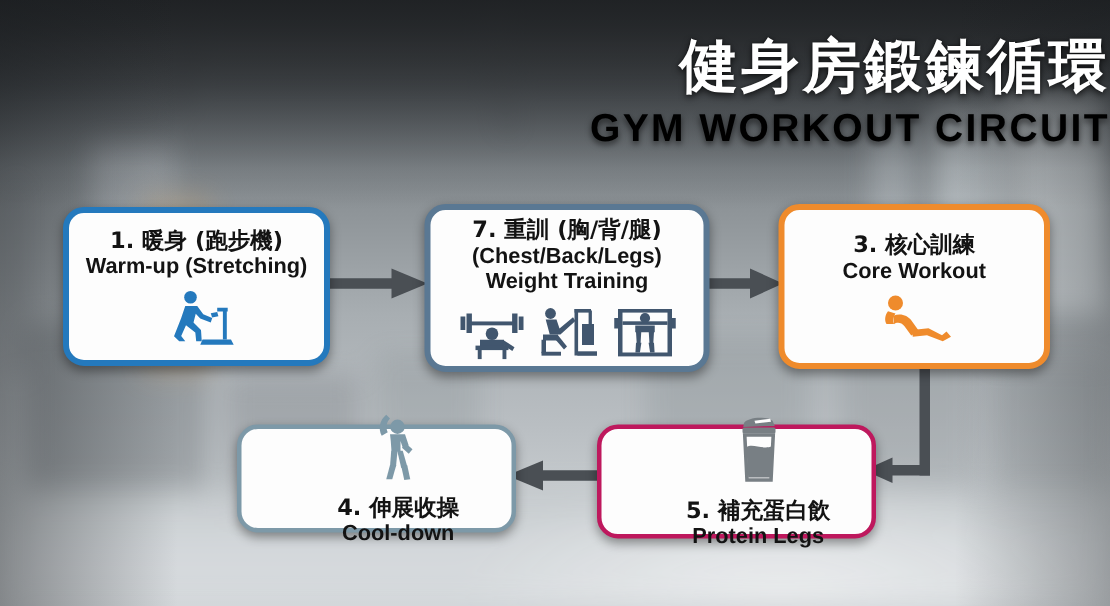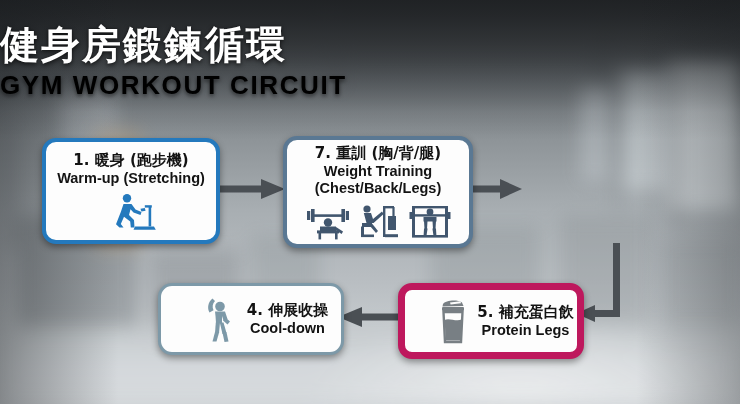--- a/index.html
+++ b/index.html
@@ -86,21 +86,21 @@
   .vignette-sides {
     background:
       linear-gradient(to right, rgba(25,28,31,.42), rgba(0,0,0,0) 16%),
       linear-gradient(to left, rgba(25,28,31,.30), rgba(0,0,0,0) 14%);
   }
 
   
   .title-wrap {
     position: absolute;
     left: 0; right: 0; top: 24px;
-    text-align: left;
+    text-align: right;
     z-index: 6;
   }
   .title-zh {
     font-size: 39px;
     font-weight: 700;
     color: #ffffff;
     letter-spacing: 2px;
     line-height: 1.06;
     text-shadow: 0 2px 5px rgba(0,0,0,.65), 0 0 2px rgba(0,0,0,.5);
     font-family: "DejaVu Sans", "Liberation Sans", sans-serif;
@@ -128,21 +128,21 @@
   }
   .node-inner {
     display: flex;
     flex-direction: column;
     align-items: center;
     justify-content: center;
     width: 100%;
   }
   .node-row {
     display: flex;
-    flex-direction: row;
+    flex-direction: column;
     align-items: center;
     justify-content: center;
     width: 100%;
     gap: 8px;
     padding-left: 29px;
   }
   .zh {
     font-size: 15px;
     font-weight: 700;
     color: #131313;
@@ -158,21 +158,21 @@
     white-space: nowrap;
   }
   .txtblock { text-align: center; }
   .icons { margin-top: 6px; display:flex; align-items:flex-end; justify-content:center; gap: 7px; }
 
   
   #node1 { left: 42px;  top: 138px; width: 178px; height: 106px; border: 4px solid #2479bd; }
   #node2 { left: 283px; top: 136px; width: 190px; height: 112px; border: 4px solid #5a7893; }
   #node3 { left: 519px; top: 136px; width: 181px; height: 110px; border: 4px solid #ef8b2c; }
   #node4 { left: 158px; top: 283px; width: 186px; height: 72px;  border: 3px solid #7d99a8; }
-  #node5 { left: 398px; top: 283px; width: 186px; height: 76px;  border: 7px solid #be185d; }
+  #node5 { left: 398px; top: 283px; width: 186px; height: 76px;  border: 3px solid #be185d; }
 
   
   .arrow { position: absolute; z-index: 4; }
   #arrow12 { left: 219px; top: 178px; width: 68px; height: 22px; }
   #arrow23 { left: 468px; top: 178px; width: 56px; height: 22px; }
   #arrow35 { left: 575px; top: 243px; width: 56px; height: 84px; }
   #arrow54 { left: 336px; top: 306px; width: 68px; height: 22px; }
 </style>
 </head>
 <body>
@@ -229,22 +229,22 @@
           </g>
         </svg>
       </div>
     </div>
   </div>
 
   <div class="node" id="node2">
     <div class="node-inner">
       <div class="txtblock">
         <div class="zh">7. 重訓 (胸/背/腿)</div>
+        <div class="en">(Chest/Back/Legs)</div>
         <div class="en">Weight Training</div>
-        <div class="en">(Chest/Back/Legs)</div>
       </div>
       <div class="icons">
         <svg width="46" height="34" viewBox="0 0 46 34">
           <g fill="#41566e">
             <rect x="2" y="5" width="3.2" height="9"></rect>
             <rect x="6" y="3" width="3.6" height="13"></rect>
             <rect x="36.4" y="3" width="3.6" height="13"></rect>
             <rect x="40.8" y="5" width="3.2" height="9"></rect>
             <rect x="9" y="8.3" width="28" height="2.6"></rect>
             <circle cx="23" cy="16.5" r="4.2"></circle>
@@ -284,20 +284,39 @@
             <path d="M15 17 L18.5 17 L18 25 L15.5 25 Z"></path>
             <path d="M23.5 17 L27 17 L26.5 25 L24 25 Z"></path>
             <path d="M15 24.5 L18.6 24.5 L17.6 31 L14.6 31 Z"></path>
             <path d="M23.4 24.5 L27 24.5 L27.4 31 L24.4 31 Z"></path>
           </g>
         </svg>
       </div>
     </div>
   </div>
 
+  <div class="node" id="node3">
+    <div class="node-inner">
+      <div class="txtblock">
+        <div class="zh">3. 核心訓練</div>
+        <div class="en">Core Workout</div>
+      </div>
+      <div class="icons">
+        <svg width="52" height="32" viewBox="0 0 52 32">
+          <g fill="#ef8b2c">
+            <circle cx="13" cy="6" r="5"></circle>
+            <path d="M8 11.5 C6 14 5.5 17.5 7 20 L12 20 C11 17.6 11.4 15 13 13 Z"></path>
+            <path d="M11.5 14.5 C16 12.5 21 14 23.5 17.5 L28.5 24.5 L23.5 27.6 L19 21.5 C17 19 14 18.5 12 20.2 Z"></path>
+            <path d="M24 24 L35 22.8 L44 27.5 L47 25 L50 28.5 L44.5 31.5 L34 27.5 L24.5 28.5 Z"></path>
+            <path d="M7 19.5 L25 19.5 L25 24 L7 24 Z" opacity="0"></path>
+          </g>
+        </svg>
+      </div>
+    </div>
+  </div>
 
   <div class="node" id="node4">
     <div class="node-row">
       <svg width="36" height="48" viewBox="0 0 36 48">
         <g fill="#7d99a8">
           <circle cx="17" cy="11.5" r="4.8"></circle>
           <path d="M9.5 3.5 C5 7 4 13 6.5 17.5 L10.5 15.2 C9 12 9.6 8.4 12 6 Z"></path>
           <path d="M12 16.5 L22 16.5 L24.5 24 L20.5 25.5 L19 21 L19 28 L13 28 L12.5 21 Z"></path>
           <path d="M22.5 22.5 L27 26.5 L24.5 29.5 L20 25.5 Z"></path>
           <path d="M12.8 27.5 L17 27.5 L16 38 L12 38 Z"></path>

